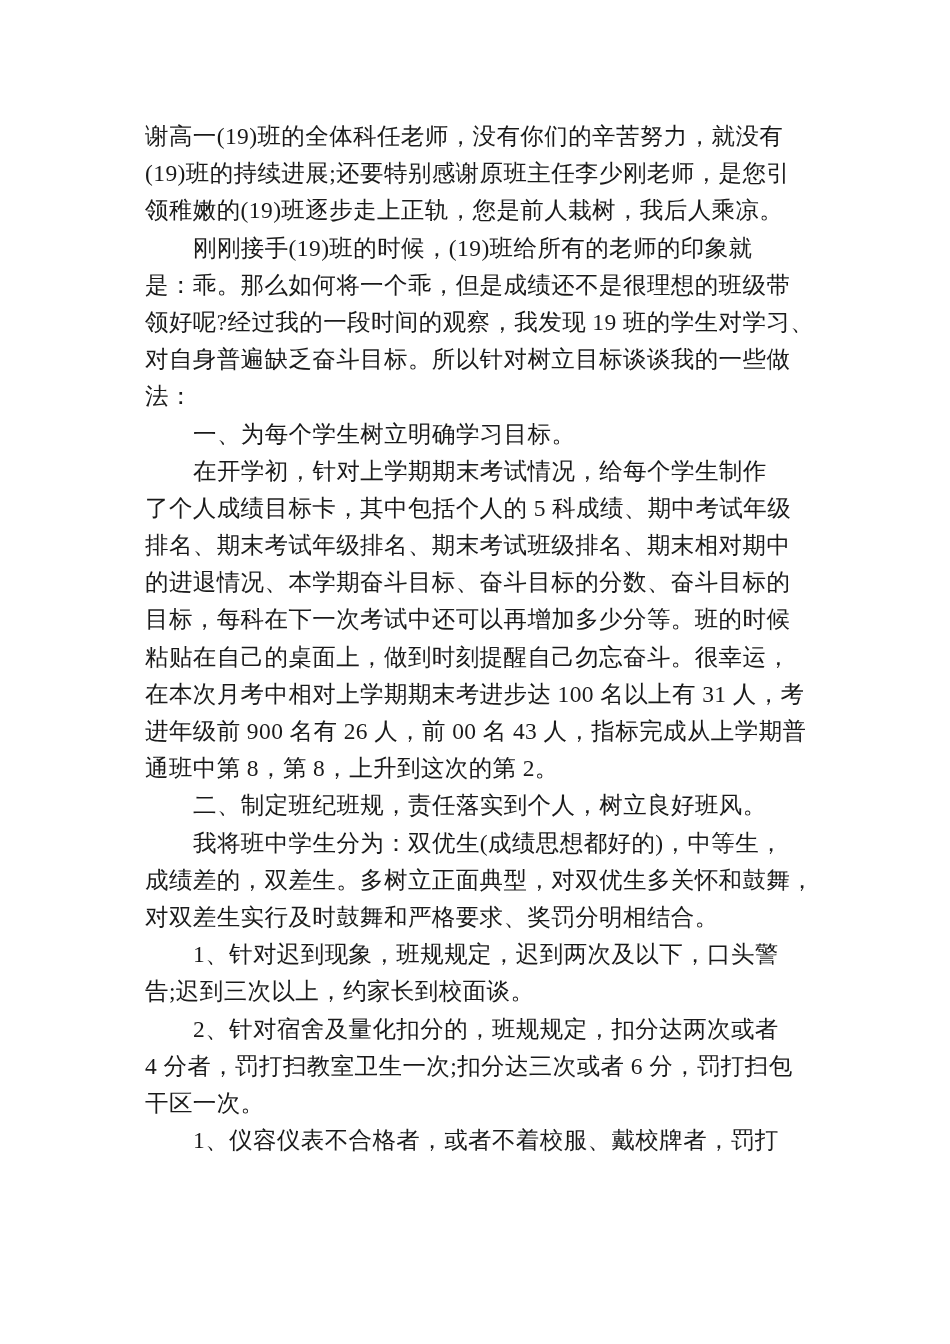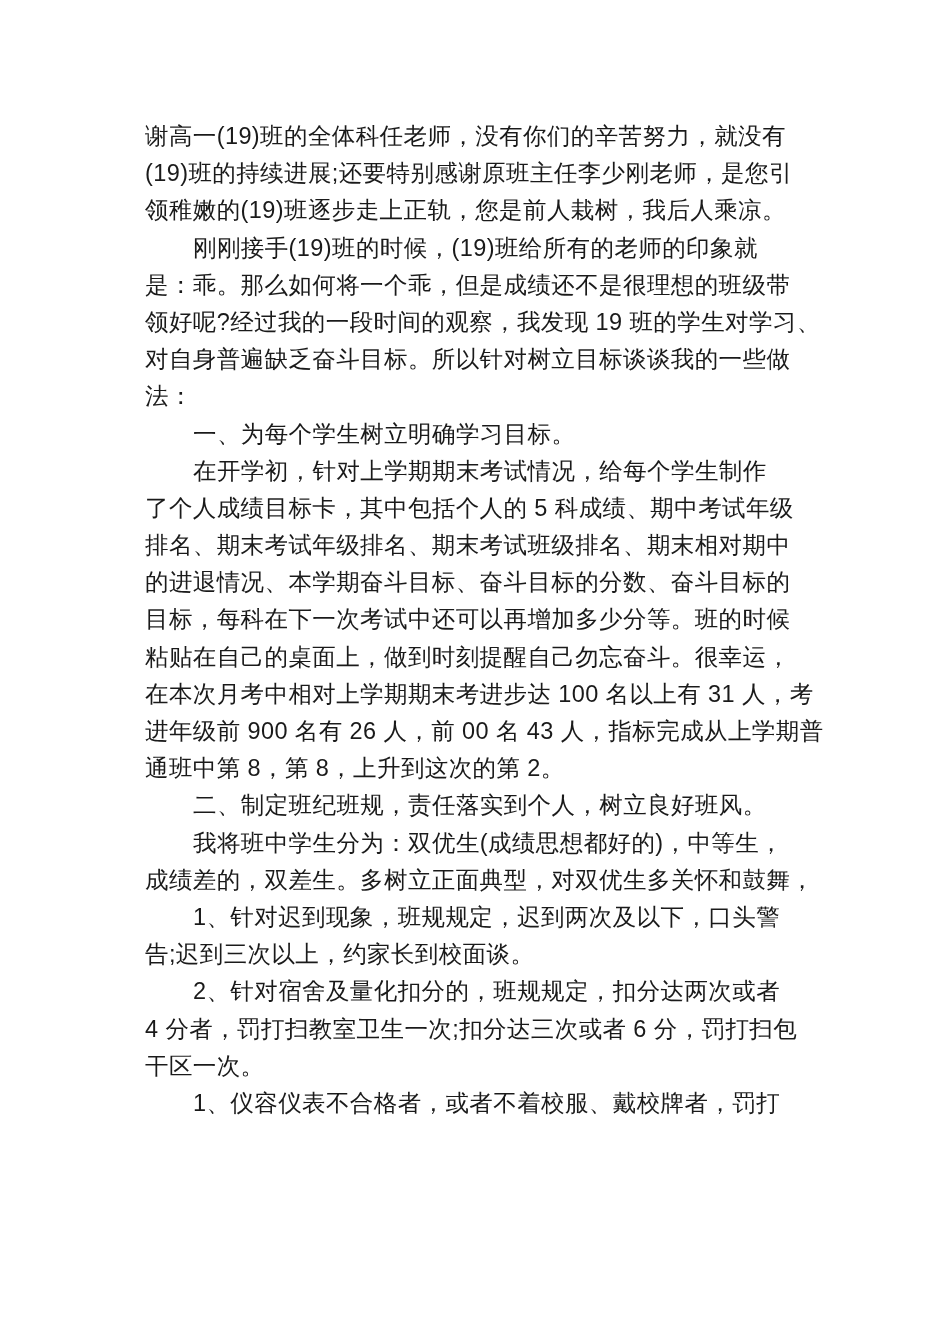--- a/index.html
+++ b/index.html
@@ -2,21 +2,21 @@
 <html><head>
 <meta charset="utf-8">
 <style>
   html, body { margin: 0; padding: 0; background: #ffffff; }
   body { width: 950px; height: 1344px; position: relative; overflow: hidden; }
   .page {
     position: absolute;
     left: 145px;
     top: 118px;
     width: 660px;
-    font-family: Liberation Sans, sans-serif;
+    font-family: Liberation Serif, serif;
     font-size: 23.5px;
     line-height: 37.2px;
     color: #1a1a1a;
     letter-spacing: 0.4px;
   }
   .line { display: block; white-space: nowrap; height: 37.2px; }
   .indent { padding-left: 48px; }
 </style>
 </head>
 <body>
@@ -36,19 +36,20 @@
     <span class="line">排名、期末考试年级排名、期末考试班级排名、期末相对期中</span>
     <span class="line">的进退情况、本学期奋斗目标、奋斗目标的分数、奋斗目标的</span>
     <span class="line">目标，每科在下一次考试中还可以再增加多少分等。班的时候</span>
     <span class="line">粘贴在自己的桌面上，做到时刻提醒自己勿忘奋斗。很幸运，</span>
     <span class="line">在本次月考中相对上学期期末考进步达 100 名以上有 31 人，考</span>
     <span class="line">进年级前 900 名有 26 人，前 00 名 43 人，指标完成从上学期普</span>
     <span class="line">通班中第 8，第 8，上升到这次的第 2。</span>
     <span class="line indent">二、制定班纪班规，责任落实到个人，树立良好班风。</span>
     <span class="line indent">我将班中学生分为：双优生(成绩思想都好的)，中等生，</span>
     <span class="line">成绩差的，双差生。多树立正面典型，对双优生多关怀和鼓舞，</span>
+    <span class="line">对双差生实行及时鼓舞和严格要求、奖罚分明相结合。</span>
     <span class="line indent">1、针对迟到现象，班规规定，迟到两次及以下，口头警</span>
     <span class="line">告;迟到三次以上，约家长到校面谈。</span>
     <span class="line indent">2、针对宿舍及量化扣分的，班规规定，扣分达两次或者</span>
     <span class="line">4 分者，罚打扫教室卫生一次;扣分达三次或者 6 分，罚打扫包</span>
     <span class="line">干区一次。</span>
     <span class="line indent">1、仪容仪表不合格者，或者不着校服、戴校牌者，罚打</span>
   </div>
 
 </body></html>

